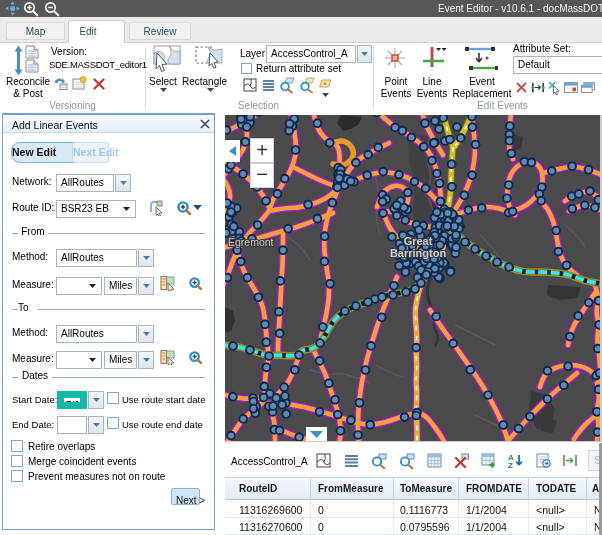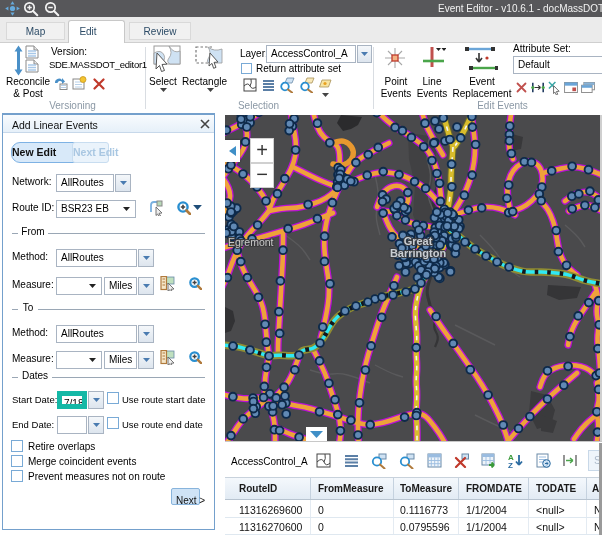--- a/index.html
+++ b/index.html
@@ -226,21 +226,21 @@
 <rect x="1" y="0.5" width="5.5" height="13" fill="#f5e6c8" stroke="#b07a3c" stroke-width="1.2"></rect>
 <path d="M2.5,3 H5 M2.5,6 H5 M2.5,9 H5" stroke="#b07a3c" stroke-width="1"></path>
 <path d="M8,7 L14,13 L11,13.3 L12.2,15.6 L10.8,16.2 L9.6,13.8 L8,15.2 Z" fill="#eee" stroke="#666" stroke-width="0.9"></path>
 </svg>
 <svg style="position:absolute;left:189px;top:277px" width="13" height="13" viewBox="0 0 14 14">
 <circle cx="6" cy="6" r="4.6" fill="#fff" stroke="#2a8fd0" stroke-width="2.4"></circle>
 <path d="M9.5,9.5 L13,13" stroke="#b07a3c" stroke-width="2.6" stroke-linecap="round"></path>
 <path d="M6,3.8 V8.2 M3.8,6 H8.2" stroke="#444" stroke-width="1.6"></path>
 </svg>
 <div class="abs" style="left:12px;top:309px;width:193px;height:1px;background:#9aa7b5"></div>
-<div class="abs" style="left:18px;top:302px;width:20px;background:#fff;font-size:10px;text-align:center">To</div>
+<div class="abs" style="left:18px;top:302px;width:20px;background:#fff;font-size:10px;">To</div>
 <div style="position:absolute;left:12px;top:327px;font-size:10px;color:#000;text-align:left;white-space:nowrap">Method:</div>
 <div style="position:absolute;left:56px;top:325px;width:81px;height:18px;background:#fff;border:1px solid #a9b4c2;font-size:10px;color:#000;line-height:16px;padding-left:4px;white-space:nowrap;overflow:hidden">AllRoutes</div>
 <div style="position:absolute;left:138px;top:325px;width:16px;height:18px;background:linear-gradient(#f4f7fa,#dde5ee);border:1px solid #a9b4c2"></div>
 <svg style="position:absolute;left:143px;top:332px" width="7" height="4" viewBox="0 0 7 4">
     <path d="M0,0 L7,0 L3.5,4 Z" fill="#4a7bb0"></path>
   </svg>
 <div style="position:absolute;left:12px;top:353px;font-size:10px;color:#000;text-align:left;white-space:nowrap">Measure:</div>
 <div style="position:absolute;left:56px;top:351px;width:46px;height:18px;background:#fff;border:1px solid #a9b4c2;font-size:10px;color:#000;line-height:16px;padding-left:4px;white-space:nowrap;overflow:hidden"></div>
 <svg style="position:absolute;left:89px;top:358px" width="7" height="4" viewBox="0 0 7 4">
     <path d="M0,0 L7,0 L3.5,4 Z" fill="#222"></path>
@@ -257,21 +257,21 @@
 <path d="M8,7 L14,13 L11,13.3 L12.2,15.6 L10.8,16.2 L9.6,13.8 L8,15.2 Z" fill="#eee" stroke="#666" stroke-width="0.9"></path>
 </svg>
 <svg style="position:absolute;left:189px;top:351px" width="13" height="13" viewBox="0 0 14 14">
 <circle cx="6" cy="6" r="4.6" fill="#fff" stroke="#2a8fd0" stroke-width="2.4"></circle>
 <path d="M9.5,9.5 L13,13" stroke="#b07a3c" stroke-width="2.6" stroke-linecap="round"></path>
 <path d="M6,3.8 V8.2 M3.8,6 H8.2" stroke="#444" stroke-width="1.6"></path>
 </svg>
 <div class="abs" style="left:12px;top:377px;width:193px;height:1px;background:#9aa7b5"></div>
 <div class="abs" style="left:18px;top:370px;width:34px;background:#fff;font-size:10px;text-align:center">Dates</div>
 <div style="position:absolute;left:12px;top:394px;font-size:9.5px;color:#000;text-align:left;white-space:nowrap">Start Date:</div>
-<div style="position:absolute;left:57px;top:391px;width:30px;height:18px;background:#fff;border:5px solid #14b8a6;font-size:10px;color:#000;line-height:16px;padding-left:2px;white-space:nowrap;overflow:hidden">7/18/</div>
+<div style="position:absolute;left:57px;top:391px;width:30px;height:18px;background:#fff;border:7px solid #14b8a6;font-size:10px;color:#000;line-height:16px;padding-left:2px;white-space:nowrap;overflow:hidden">7/18/</div>
 <div style="position:absolute;left:88px;top:391px;width:16px;height:18px;background:linear-gradient(#f4f7fa,#dde5ee);border:1px solid #a9b4c2"></div>
 <svg style="position:absolute;left:93px;top:398px" width="7" height="4" viewBox="0 0 7 4">
     <path d="M0,0 L7,0 L3.5,4 Z" fill="#4a7bb0"></path>
   </svg>
 <div style="position:absolute;left:107px;top:392px;width:12px;height:12px;background:#fff;border:1px solid #79aad6"></div>
 <div style="position:absolute;left:122px;top:394px;font-size:9.5px;color:#000;text-align:left;white-space:nowrap">Use route start date</div>
 <div style="position:absolute;left:12px;top:419px;font-size:9.5px;color:#000;text-align:left;white-space:nowrap">End Date:</div>
 <div style="position:absolute;left:57px;top:416px;width:30px;height:18px;background:#fff;border:1px solid #a9b4c2;font-size:10px;color:#000;line-height:16px;padding-left:2px;white-space:nowrap;overflow:hidden"></div>
 <div style="position:absolute;left:88px;top:416px;width:16px;height:18px;background:linear-gradient(#f4f7fa,#dde5ee);border:1px solid #a9b4c2"></div>
 <svg style="position:absolute;left:93px;top:423px" width="7" height="4" viewBox="0 0 7 4">

